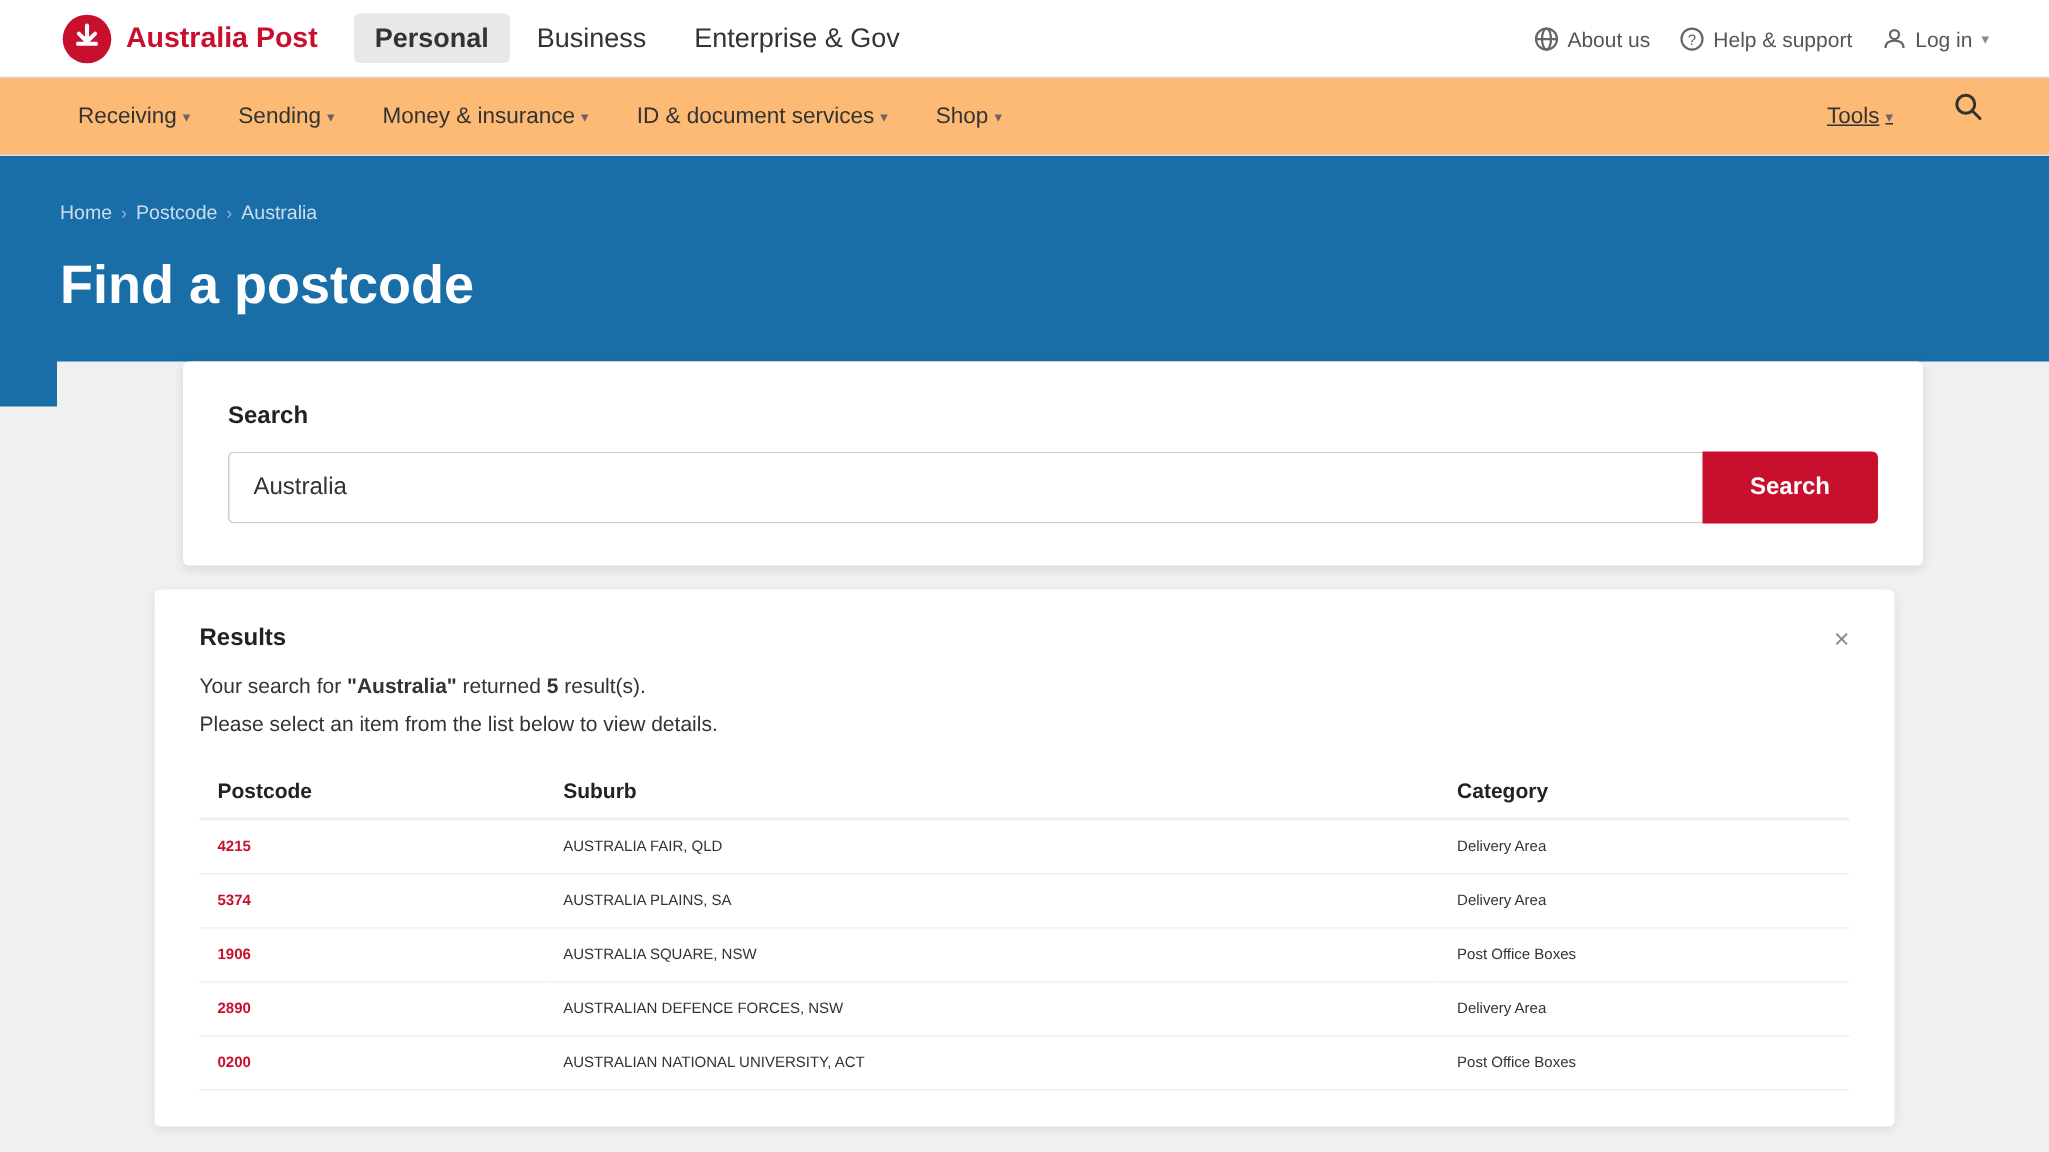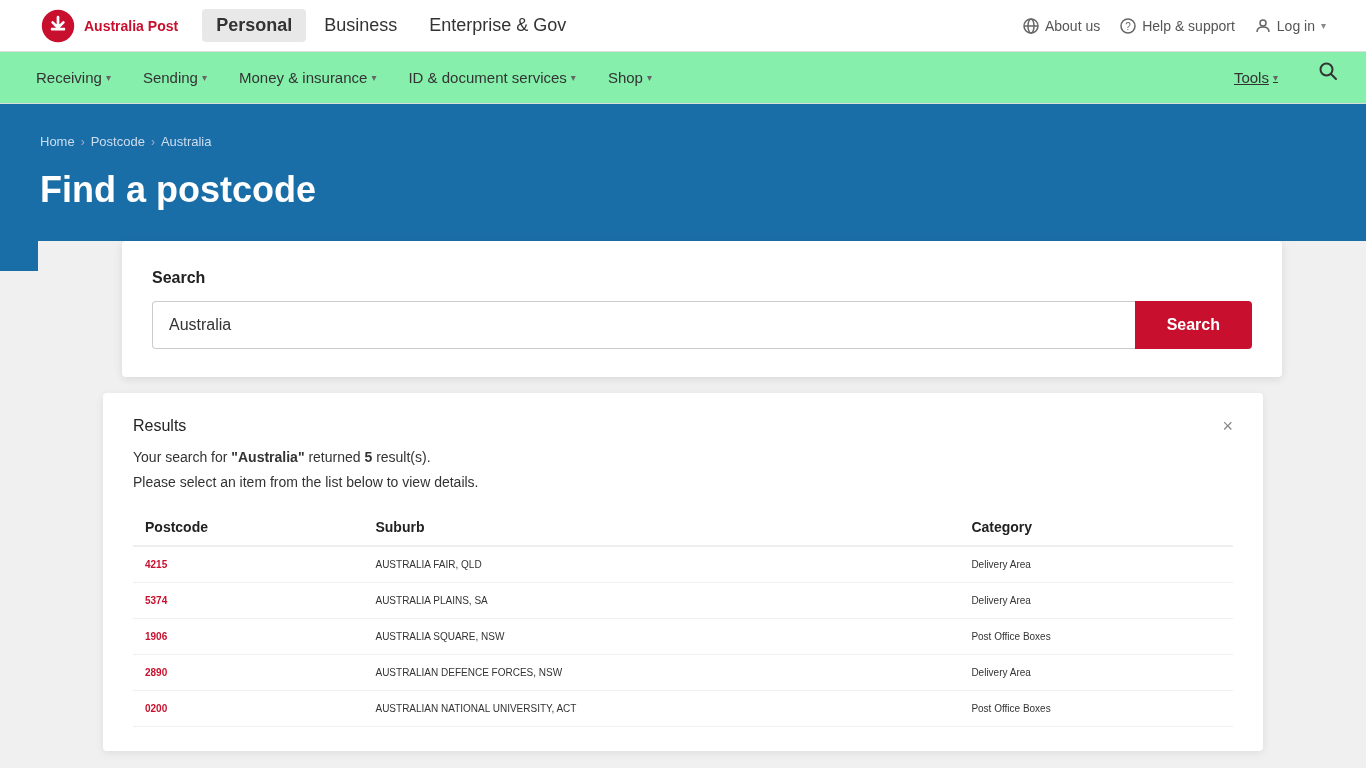--- a/index.html
+++ b/index.html
@@ -18,21 +18,21 @@
     .top-bar-left {
       display: flex;
       align-items: center;
       gap: 24px;
     }
     .logo {
       display: flex;
       align-items: center;
       gap: 8px;
       font-weight: bold;
-      font-size: 14px;
+      font-size: 19px;
       color: #c8102e;
       text-decoration: none;
     }
     .logo-icon {
       width: 36px;
       height: 36px;
     }
     .top-nav-links {
       display: flex;
       gap: 4px;
@@ -60,23 +60,23 @@
       display: flex;
       align-items: center;
       gap: 6px;
       color: #555;
       font-size: 14px;
       cursor: pointer;
     }
 
     
     .main-nav {
-      background: #86efac;
+      background: #fdba74;
       border-bottom: 1px solid #ddd;
-      padding: 0 20px;
+      padding: 0 36px;
       height: 52px;
       display: flex;
       align-items: center;
       justify-content: space-between;
     }
     .main-nav-left {
       display: flex;
       align-items: center;
       gap: 0;
     }
@@ -183,21 +183,21 @@
       position: relative;
     }
     .results-header {
       display: flex;
       justify-content: space-between;
       align-items: flex-start;
       margin-bottom: 12px;
     }
     .results-title {
       font-size: 16px;
-      font-weight: 400;
+      font-weight: 700;
       color: #222;
     }
     .close-btn {
       font-size: 18px;
       color: #888;
       cursor: pointer;
       background: none;
       border: none;
       line-height: 1;
     }

